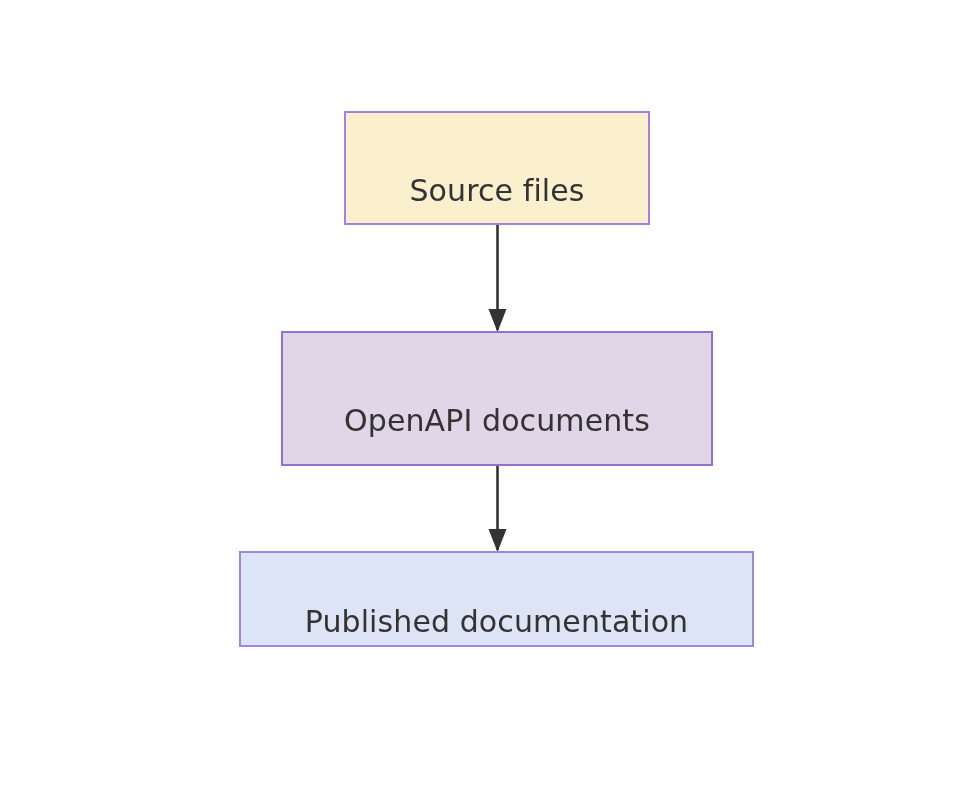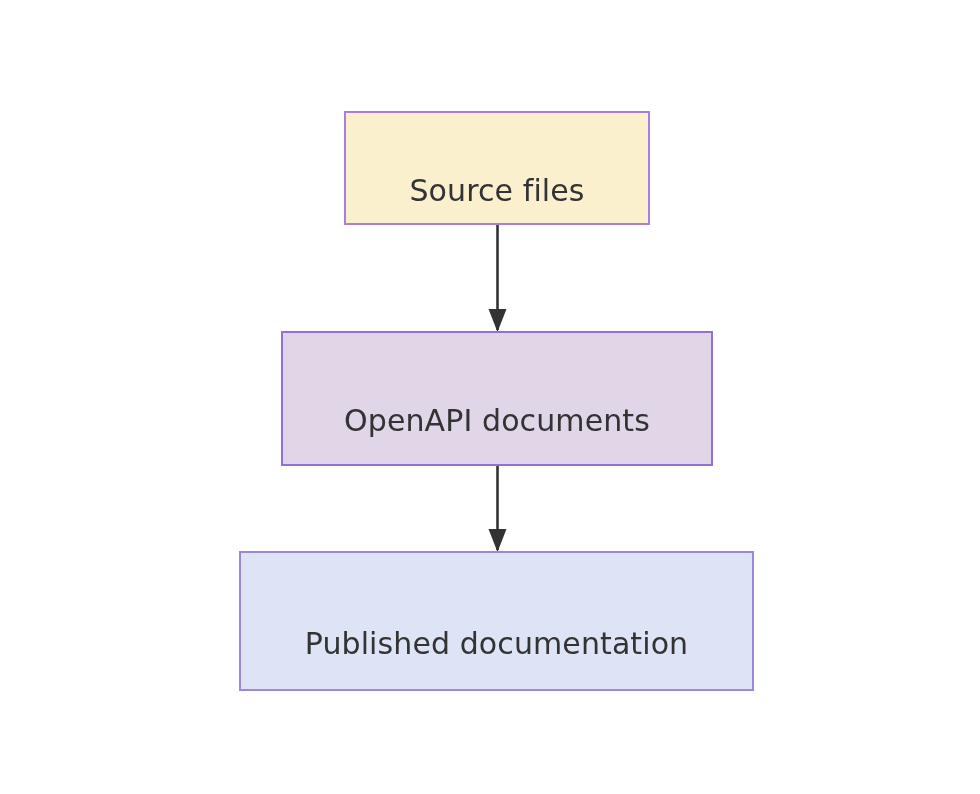--- a/index.html
+++ b/index.html
@@ -48,21 +48,21 @@
   #node-openapi-documents {
     left: 281px;
     top: 331px;
     width: 432px;
     height: 135px;
   }
   #node-published-documentation {
     left: 239px;
     top: 551px;
     width: 515px;
-    height: 140px;
+    height: 96px;
   }
   .edge-layer {
     position: absolute;
     left: 0;
     top: 0;
     width: 980px;
     height: 794px;
     pointer-events: none;
   }
 </style>

